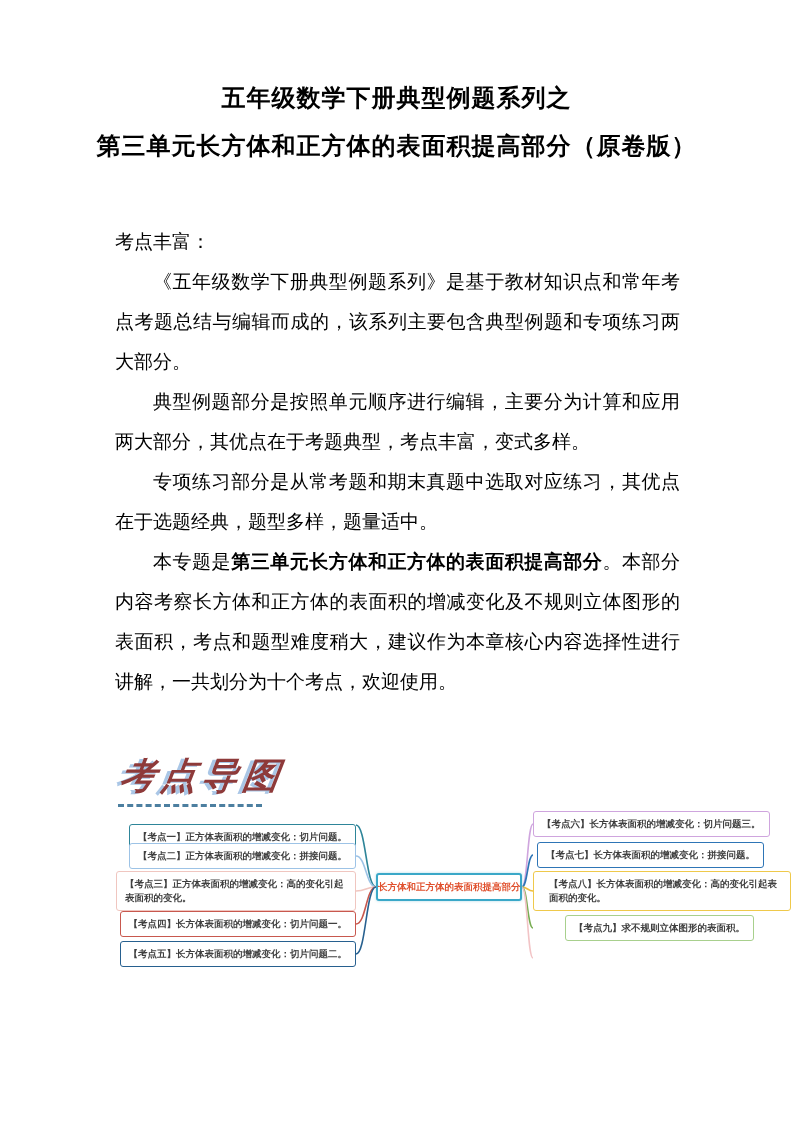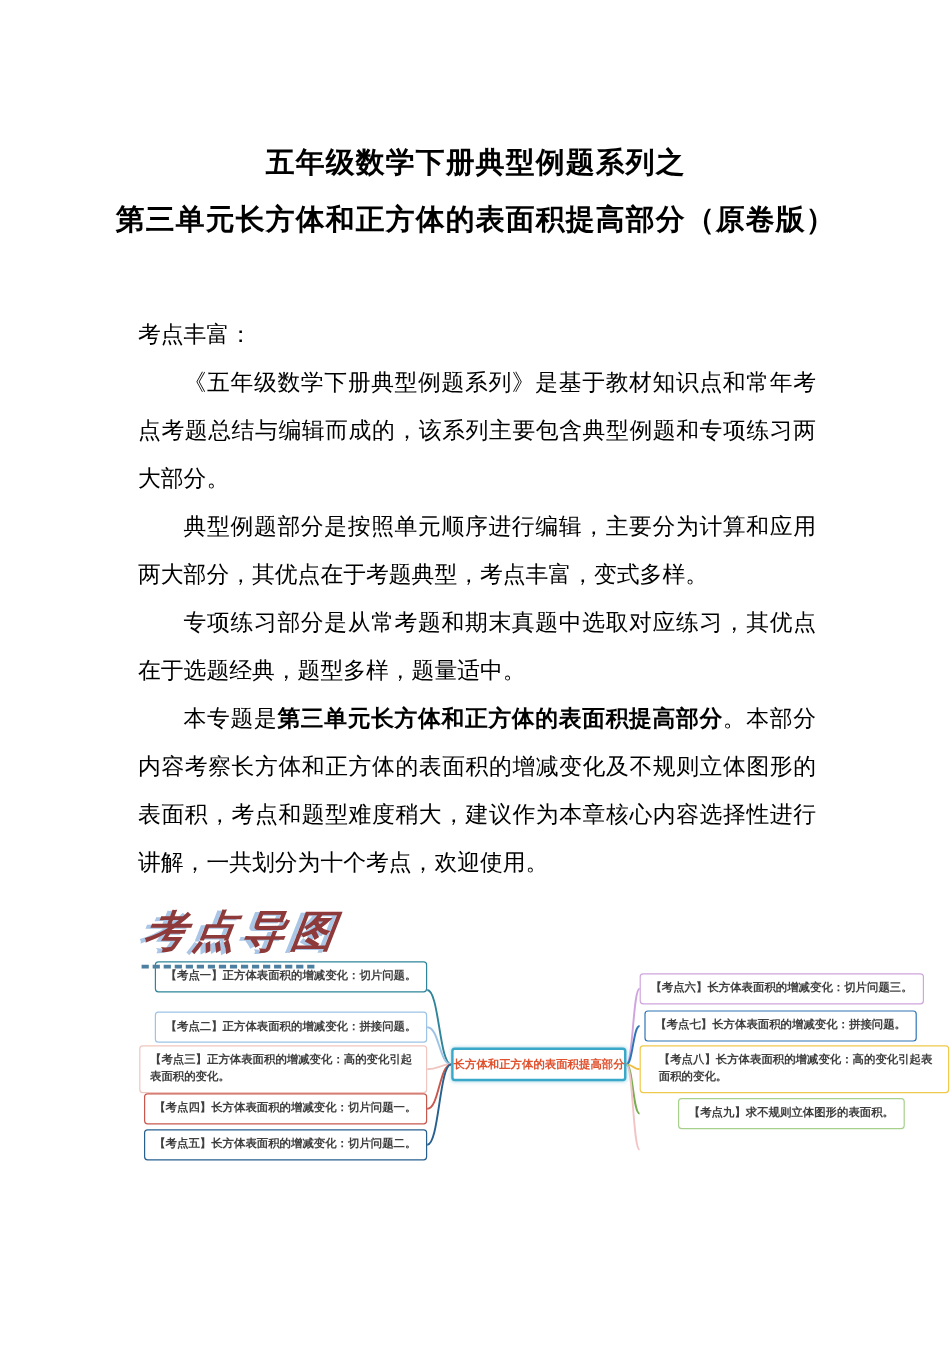--- a/index.html
+++ b/index.html
@@ -10,21 +10,21 @@
     position: relative;
     width: 793px;
     height: 1122px;
     margin: 0 auto;
     background: #ffffff;
     overflow: hidden;
     color: #111;
   }
 
   
-  .titles { padding-top: 112px; text-align: center; }
+  .titles { padding-top: 74px; text-align: center; }
   .doc-title {
     font-size: 24px;
     font-weight: 700;
     line-height: 48px;
     color: #000;
     letter-spacing: 1px;
   }
 
   
   .body-text {
@@ -140,21 +140,21 @@
         <path d="M 522 87 C 527.5 87, 527.5 24, 533 24" fill="none" stroke="#cfa5de" stroke-width="1.6"></path>
         <path d="M 522 87 C 527.5 87, 527.5 55, 533 55" fill="none" stroke="#2e75b6" stroke-width="1.6"></path>
         <path d="M 522 87 C 527.5 87, 527.5 91, 533 91" fill="none" stroke="#efbe3e" stroke-width="1.6"></path>
         <path d="M 522 87 C 527.5 87, 527.5 128, 533 128" fill="none" stroke="#78ad52" stroke-width="1.6"></path>
         <path d="M 522 87 C 527.5 87, 527.5 158, 533 158" fill="none" stroke="#f2c4c6" stroke-width="1.6"></path>
       </svg>
     <div class="mm-center" style="border-color: rgb(58, 168, 200); color: rgb(224, 81, 46);">
       <span>长方体和正方体的表面积提高部分</span>
     </div>
 
-  <div class="mm-node" style="top: 1px; right: 437px; border-color: rgb(46, 133, 153); margin-left: 24px;">【考点一】正方体表面积的增减变化：切片问题。</div>
+  <div class="mm-node" style="top: 24px; right: 437px; border-color: rgb(46, 133, 153); margin-left: 24px;">【考点一】正方体表面积的增减变化：切片问题。</div>
       <div class="mm-node" style="top: 43px; right: 437px; border-color: rgb(157, 195, 230);">【考点二】正方体表面积的增减变化：拼接问题。</div>
       <div class="mm-node wrap" style="top: 71px; right: 437px; max-width: 240px; border-color: rgb(240, 198, 192);">【考点三】正方体表面积的增减变化：高的变化引起表面积的变化。</div>
       <div class="mm-node" style="top: 111px; right: 437px; border-color: rgb(200, 88, 78);">【考点四】长方体表面积的增减变化：切片问题一。</div>
       <div class="mm-node" style="top: 141px; right: 437px; border-color: rgb(39, 96, 143);">【考点五】长方体表面积的增减变化：切片问题二。</div>
       <div class="mm-node" style="top: 11px; left: 533px; border-color: rgb(207, 165, 222);">【考点六】长方体表面积的增减变化：切片问题三。</div>
       <div class="mm-node" style="top: 42px; left: 537px; border-color: rgb(46, 117, 182);">【考点七】长方体表面积的增减变化：拼接问题。</div>
       <div class="mm-node wrap" style="top: 71px; left: 533px; max-width: 258px; border-color: rgb(239, 201, 75); padding-left: 15px;">【考点八】长方体表面积的增减变化：高的变化引起表面积的变化。</div>
       <div class="mm-node" style="top: 115px; left: 533px; border-color: rgb(168, 208, 141); margin-left: 32px;">【考点九】求不规则立体图形的表面积。</div>
     </div>
 

